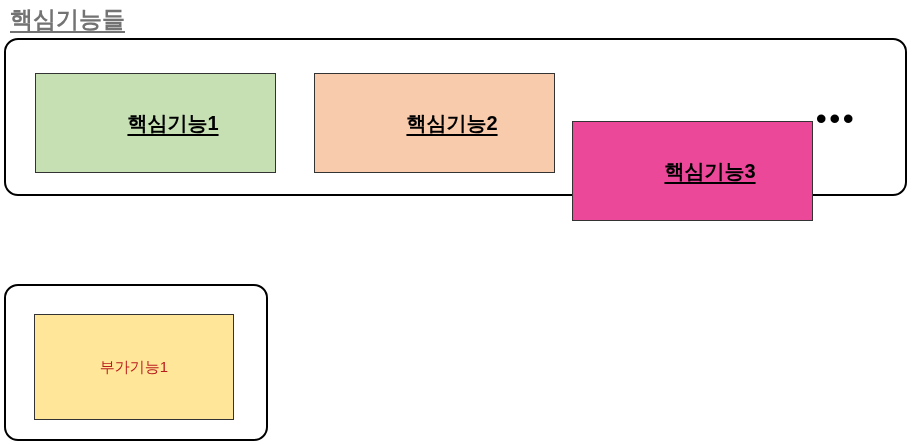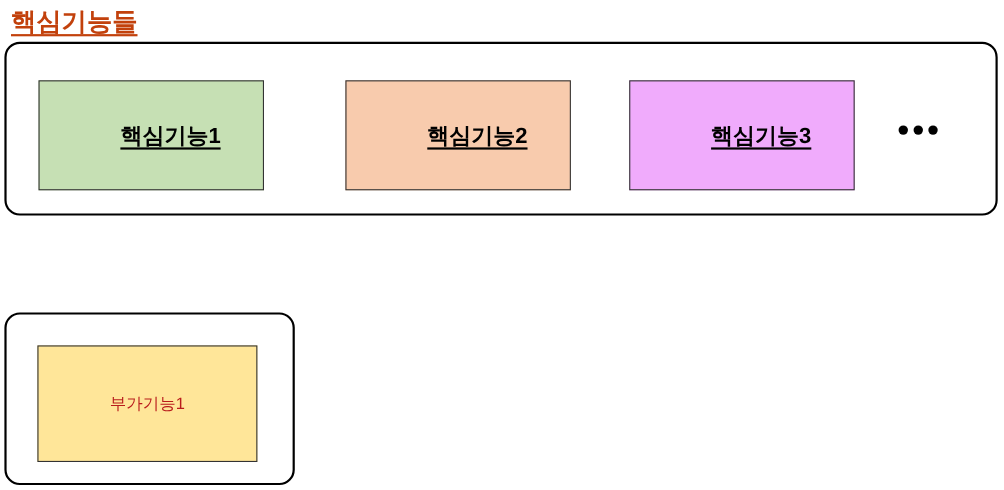--- a/index.html
+++ b/index.html
@@ -13,21 +13,21 @@
     width: 913px;
     height: 445px;
     background: #ffffff;
     overflow: hidden;
   }
   .section-title {
     position: absolute;
     margin: 0;
     font-size: 23px;
     font-weight: bold;
-    color: #c2410c;
+    color: #737373;
     text-decoration: underline;
     text-decoration-thickness: 2px;
     text-underline-offset: 4px;
     white-space: nowrap;
   }
   .title-core {
     left: 10px;
     top: 4px;
   }
   .title-additional {
@@ -55,21 +55,21 @@
   }
   .box {
     position: absolute;
     border: 1px solid #333333;
     box-sizing: border-box;
     display: flex;
     align-items: center;
     justify-content: center;
   }
   .box-core {
-    width: 205px;
+    width: 241px;
     height: 100px;
     top: 33px;
     padding-left: 35px;
   }
   .box-core-1 { left: 29px; }
   .box-core-2 { left: 308px; }
   .box-core-3 { left: 566px; }
   .box-additional {
     width: 200px;
     height: 106px;
@@ -112,21 +112,21 @@
   <div class="group group-core">
 
     <div class="box box-core box-core-1" style="background-color: rgb(198, 224, 180);">
       <span class="box-label">핵심기능1</span>
     </div>
 
     <div class="box box-core box-core-2" style="background-color: rgb(248, 203, 173);">
       <span class="box-label">핵심기능2</span>
     </div>
 
-    <div class="box box-core box-core-3" style="background-color: #f0abfc;">
+    <div class="box box-core box-core-3" style="background-color: #ec4899; margin-top: 48px;">
       <span class="box-label">핵심기능3</span>
     </div>
 
     <div class="ellipsis">•••</div>
   </div>
 
 
   <div class="group group-additional">
 
     <div class="box box-additional" style="background-color: rgb(255, 230, 153);">

